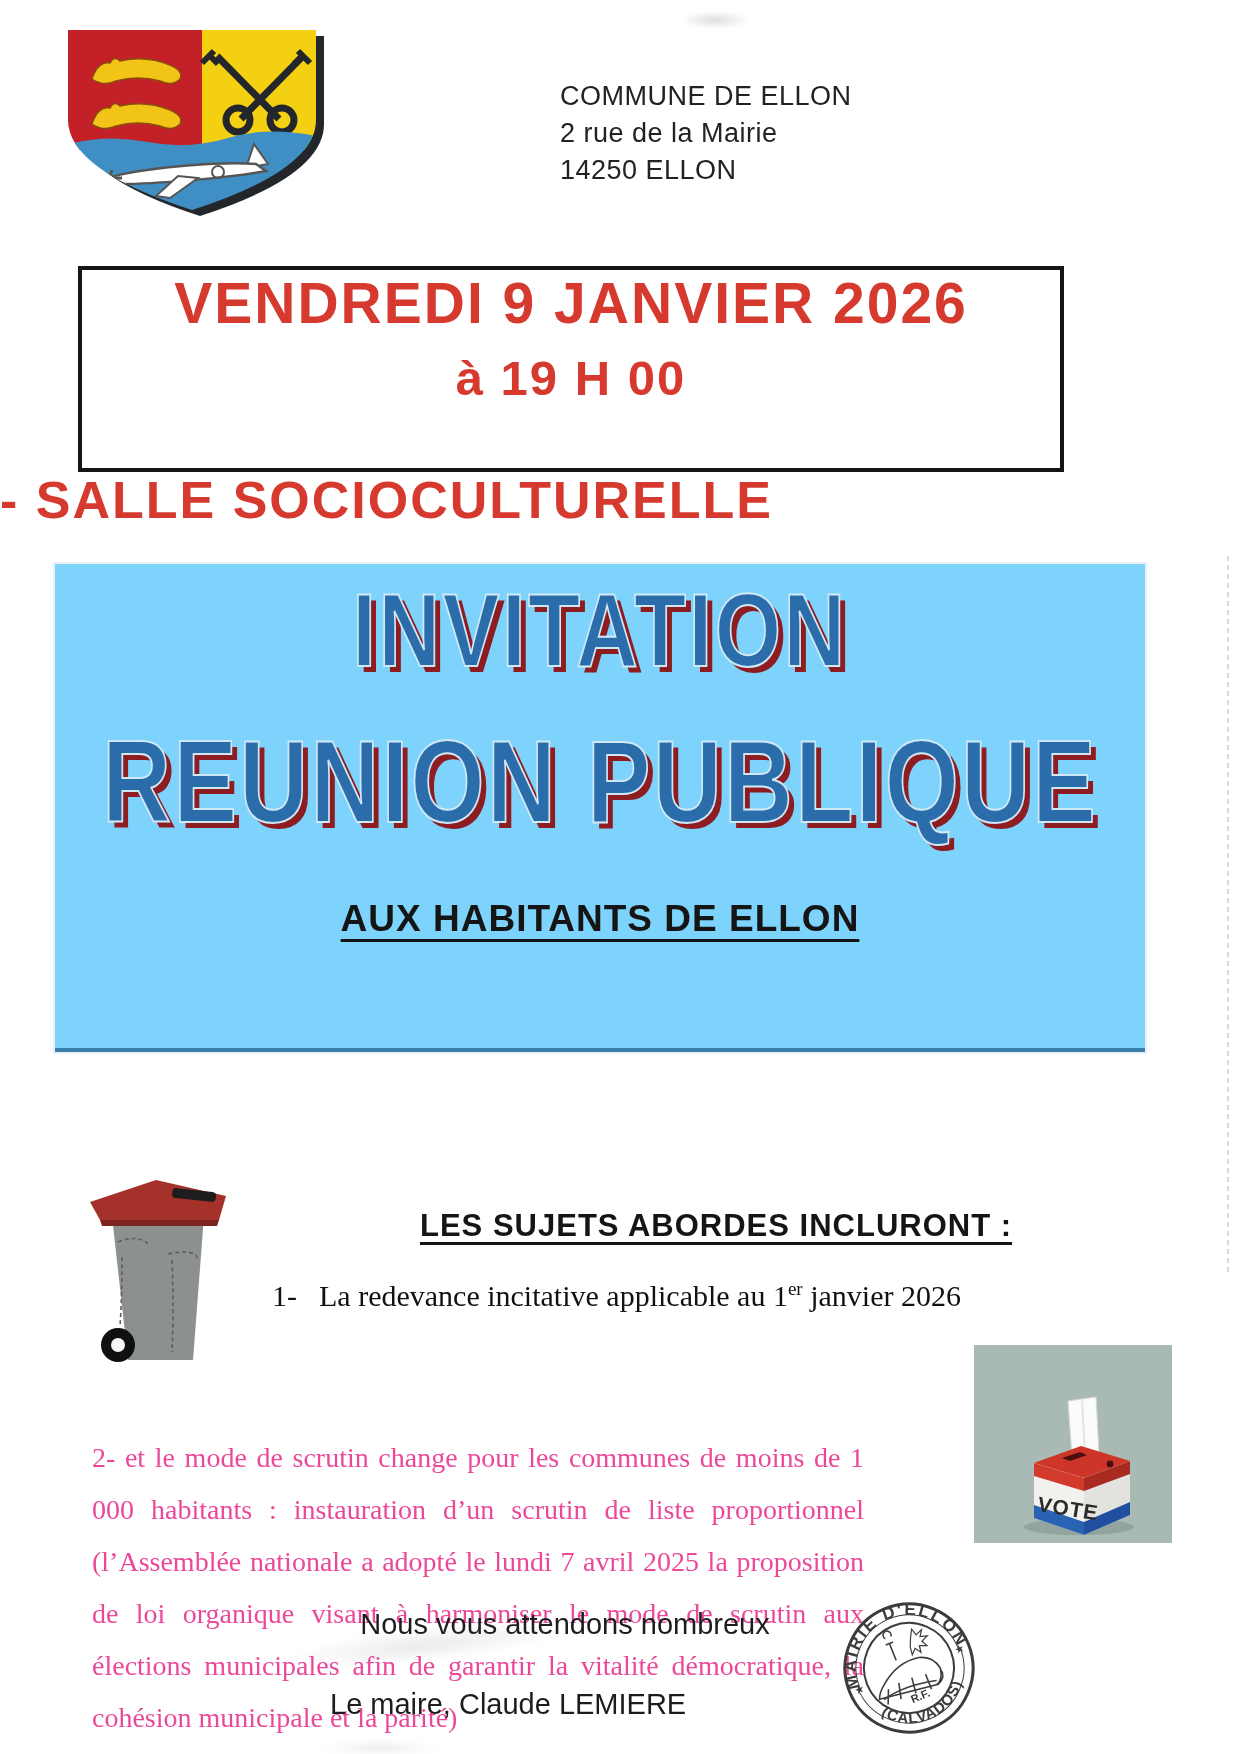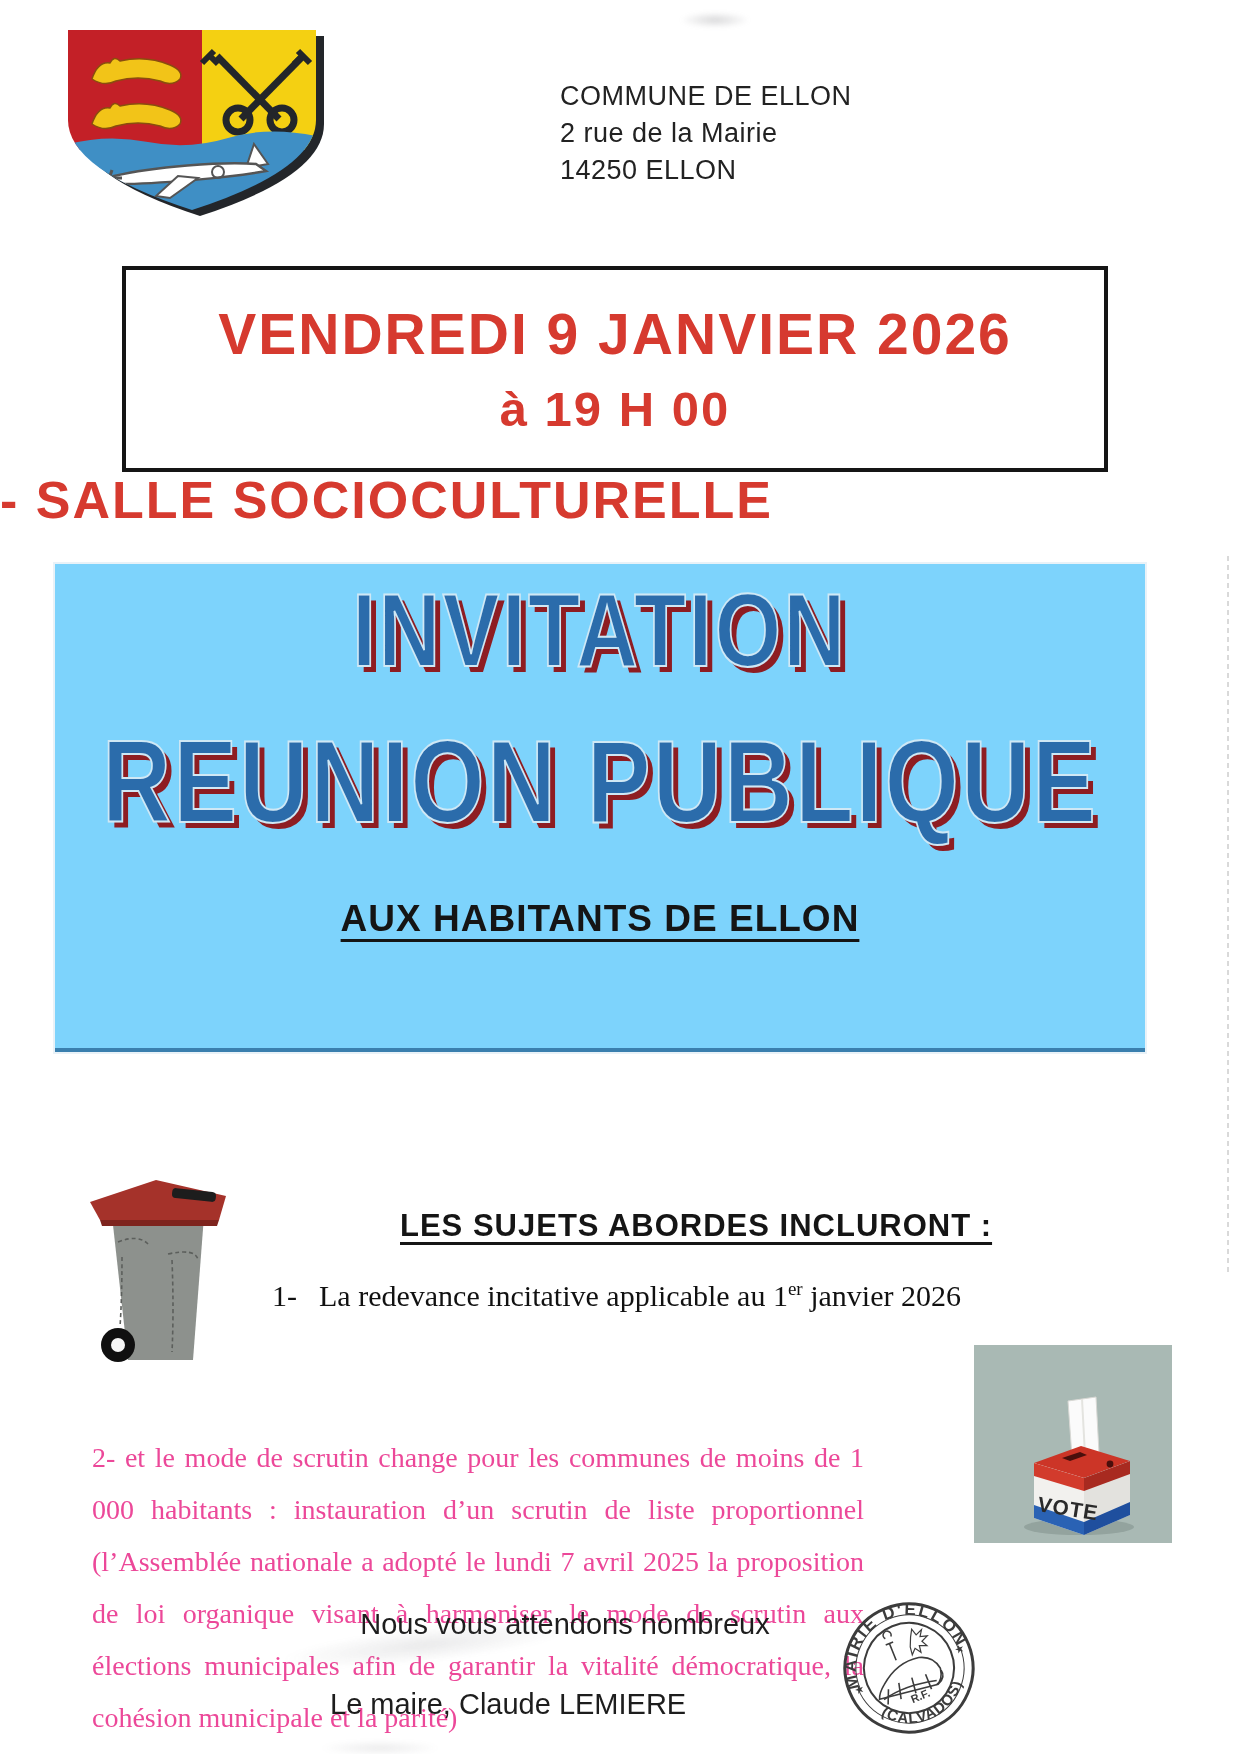--- a/index.html
+++ b/index.html
@@ -16,23 +16,22 @@
   .coat{position:absolute;left:58px;top:24px;width:272px;height:194px;}
   .address{
     position:absolute;left:560px;top:78px;width:380px;
     text-align:left;font-size:27px;line-height:37px;font-weight:500;
     letter-spacing:.5px;color:#222;
   }
   
   .event-box{
     position:absolute;left:78px;top:266px;width:978px;height:198px;
     border:4px solid #151515;background:#fff;
-    display:flex;flex-direction:column;align-items:center;justify-content:center;
+    display:flex;flex-direction:column;align-items:center;justify-content:flex-start;
     gap:14px;
-    margin-left:44px;
   }
   .event-date{font-size:57px;font-weight:bold;color:#d63a2f;letter-spacing:2px;}
   .event-time{font-size:49px;font-weight:bold;color:#d63a2f;letter-spacing:2px;}
   .location-line{
     position:absolute;left:0;top:470px;width:1130px;text-align:left;
     font-size:52px;font-weight:bold;color:#d63a2f;letter-spacing:2px;white-space:nowrap;
   }
   
   .banner{
     position:absolute;left:55px;top:564px;width:1090px;height:484px;
@@ -55,21 +54,21 @@
     text-decoration:underline;text-underline-offset:8px;letter-spacing:1px;
   }
   
   .intro{
     position:absolute;left:40px;top:1088px;width:1161px;
     text-align:center;font-size:28px;line-height:42px;color:#1d1d1d;
   }
   
   .bin{position:absolute;left:72px;top:1162px;width:168px;height:202px;}
   .topics-heading{
-    position:absolute;left:400px;top:1208px;width:480px;text-align:center;
+    position:absolute;left:420px;top:1208px;width:480px;text-align:center;
     font-size:31px;font-weight:600;text-decoration:underline;text-underline-offset:6px;
     letter-spacing:1px;white-space:nowrap;color:#151515;
   }
   .topic-item1{
     position:absolute;left:272px;top:1278px;
     font-family:"Liberation Serif",serif;font-size:30px;color:#111;
   }
   .topic-item1 .num{margin-right:22px;}
   .topic-item1 sup{font-size:19px;}
   .topic-item2{

